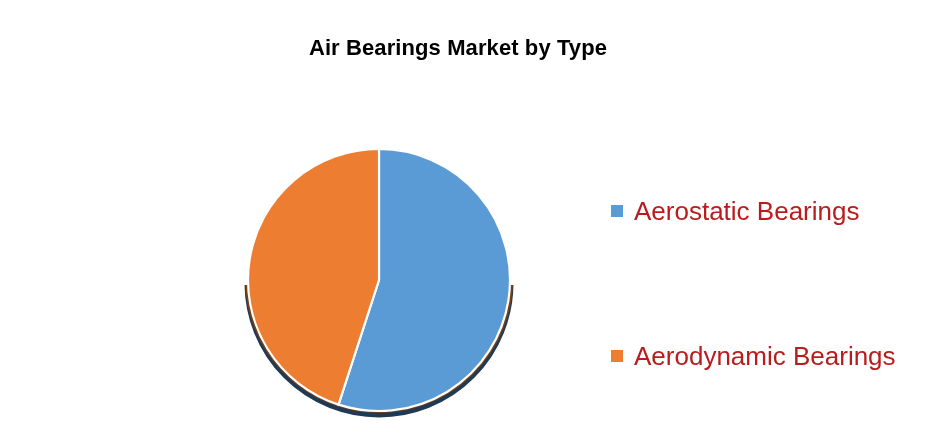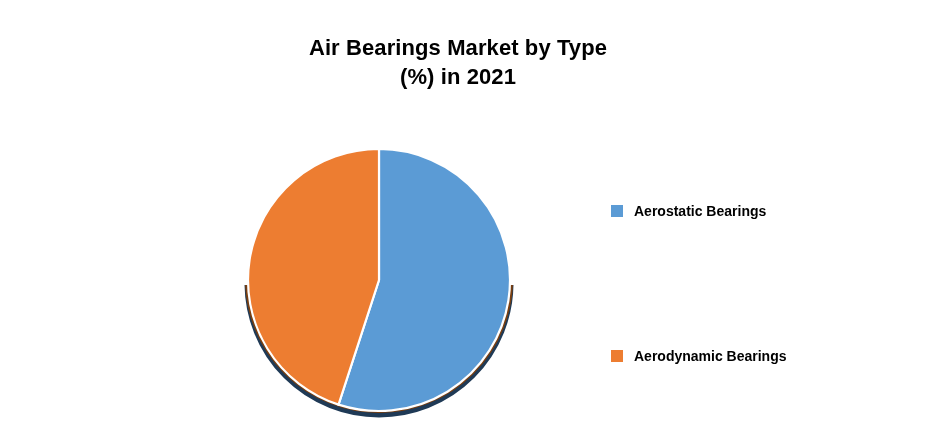--- a/index.html
+++ b/index.html
@@ -76,35 +76,34 @@
   .legend-entry.entry-0 { top: 23px; }
   .legend-entry.entry-1 { top: 168px; align-items: center; }
   .legend-swatch {
     width: 12px;
     height: 12px;
     flex: 0 0 auto;
     margin-right: 11px;
     margin-left: 8px;
   }
   .legend-label {
-    color: #000000;
-    font-size: 14px;
-    font-weight: bold;
+    color: #b91c1c;
+    font-size: 26px;
+    font-weight: normal;
     line-height: 26px;
     white-space: nowrap;
   }
 </style>
 </head>
 <body>
 
 <div id="chart-root">
 
   <div id="chart-title">
     <span class="title-line">Air Bearings Market by Type</span>
-    <span class="title-line">(%) in 2021</span>
   </div>
 
   <div id="pie-wrap">
     <svg id="pie-svg" viewBox="0 0 300 300">
       <defs>
         <clipPath id="clip-bottom">
           <rect x="0" y="150" width="300" height="160"></rect>
         </clipPath>
       </defs>
 

